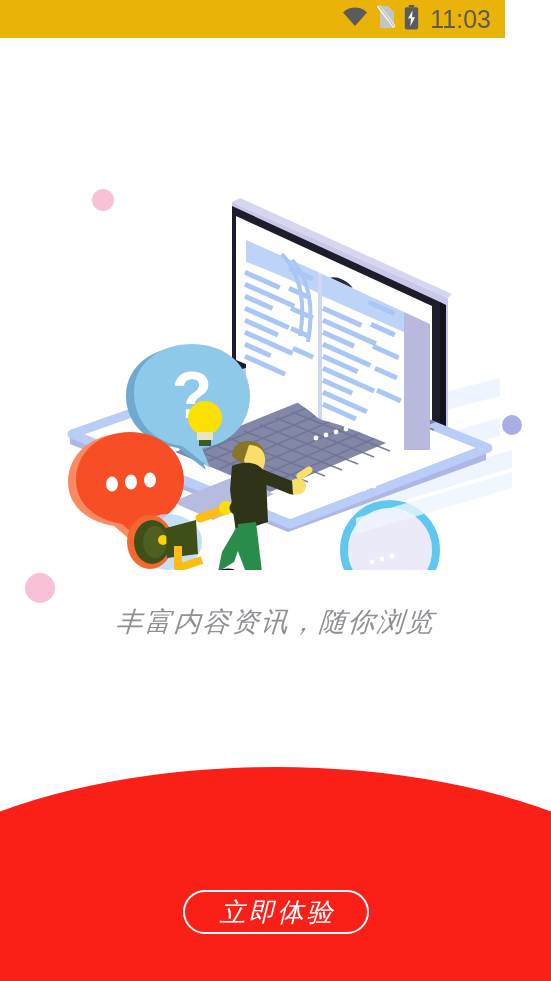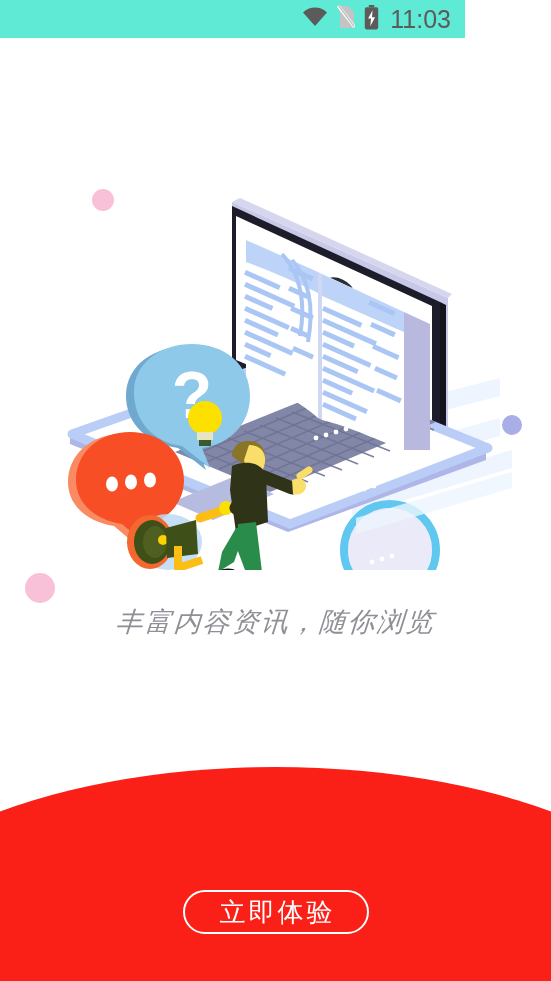--- a/index.html
+++ b/index.html
@@ -13,24 +13,24 @@
   #screen {
     position:relative;
     width:551px;
     height:981px;
     background:#ffffff;
     overflow:hidden;
   }
 
   
   #statusbar {
-    position:absolute; left:0; top:0; width:465px; height:38px;
+    position:absolute; left:0; top:0; width:505px; height:38px;
     display:flex; align-items:center; justify-content:flex-end;
     padding-right:14px; gap:9px;
-    background:#5eead4;
+    background:#eab308;
   }
   #statusbar .ic { display:block; }
   #clock {
     font-size:25px; color:#5b5b5b; letter-spacing:0px;
     font-family:"Liberation Sans", sans-serif;
     margin-left:2px;
   }
 
   
   #illus {
@@ -75,20 +75,21 @@
     border-radius:22px;
     background:transparent;
     color:#ffffff;
     font-size:26px;
     letter-spacing:3px;
     font-family:"Liberation Sans", sans-serif;
     display:flex; align-items:center; justify-content:center;
     cursor:pointer;
     line-height:1;
     padding-left:3px;
+    font-style:italic;
   }
 
   
   .dot { position:absolute; border-radius:50%; }
   #dot-pink-top   { left:92px;  top:189px; width:22px; height:22px; background:#f9c1d8; }
   #dot-pink-bot   { left:25px;  top:573px; width:30px; height:30px; background:#f9c1d8; }
   #dot-purple-rt  { left:502px; top:415px; width:20px; height:20px; background:#aaaee7; }
 </style>
 </head>
 <body>

